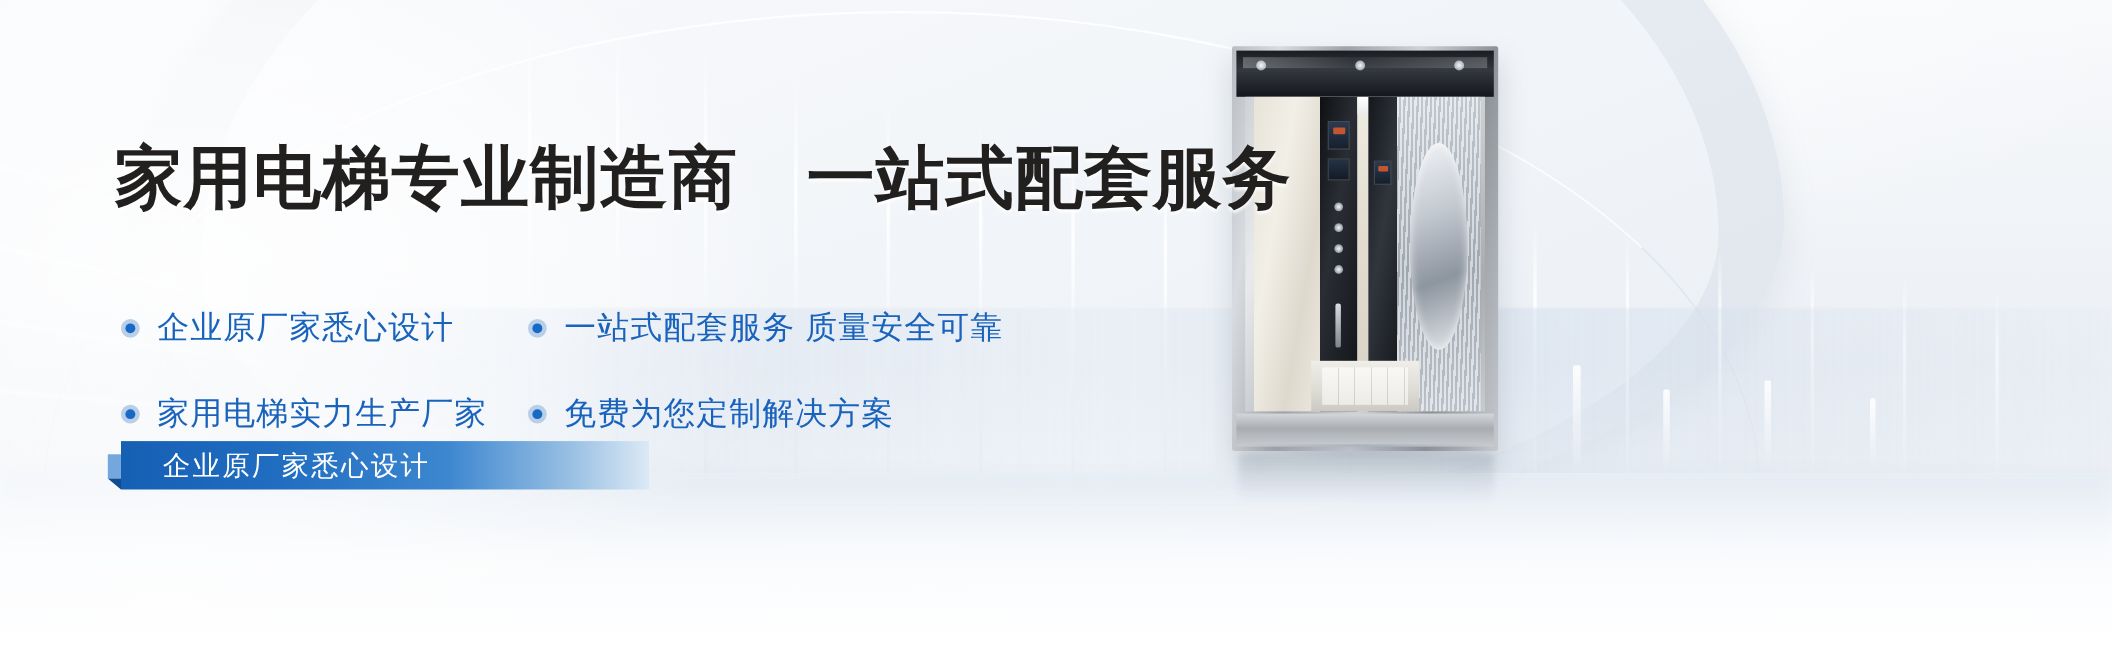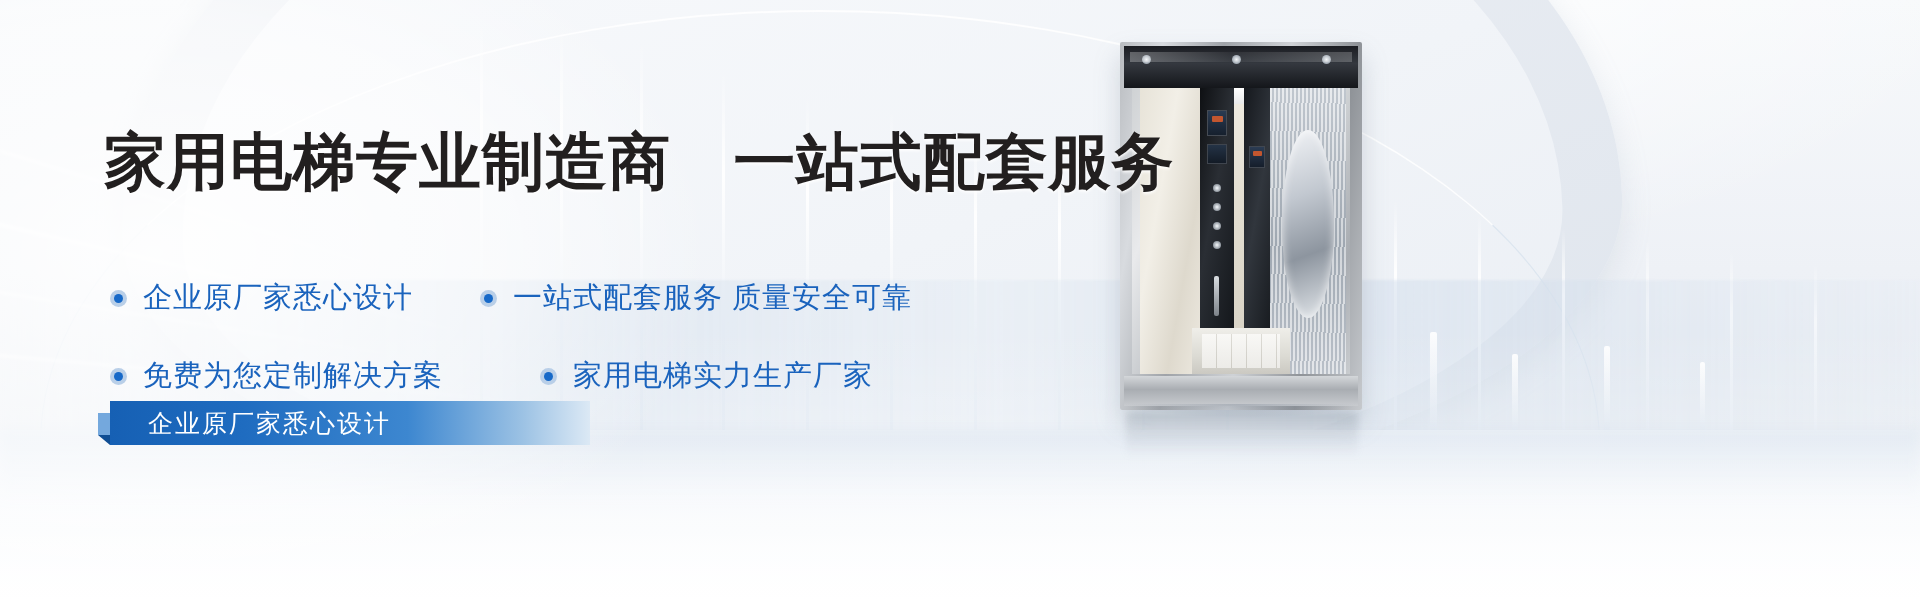--- a/index.html
+++ b/index.html
@@ -452,27 +452,27 @@
         <div class="b-item col1">
           <span class="dot"></span>
           <span class="b-text">企业原厂家悉心设计</span>
         </div>
         <div class="b-item col2">
           <span class="dot"></span>
           <span class="b-text">一站式配套服务 质量安全可靠</span>
         </div>
       </div>
       <div class="b-row" style="margin-top:22px;">
+        <div class="b-item col1">
+          <span class="dot"></span>
+          <span class="b-text">家用电梯实力生产厂家</span>
+        </div>
         <div class="b-item col2">
           <span class="dot"></span>
           <span class="b-text">免费为您定制解决方案</span>
-        </div>
-        <div class="b-item col1">
-          <span class="dot"></span>
-          <span class="b-text">家用电梯实力生产厂家</span>
         </div>
       </div>
     </div>
   </div>
 
   <div class="ribbon-wrap">
     <div class="ribbon-tab"></div>
     <div class="ribbon-fold"></div>
     <div class="ribbon">
       <span class="ribbon-label">企业原厂家悉心设计</span>

